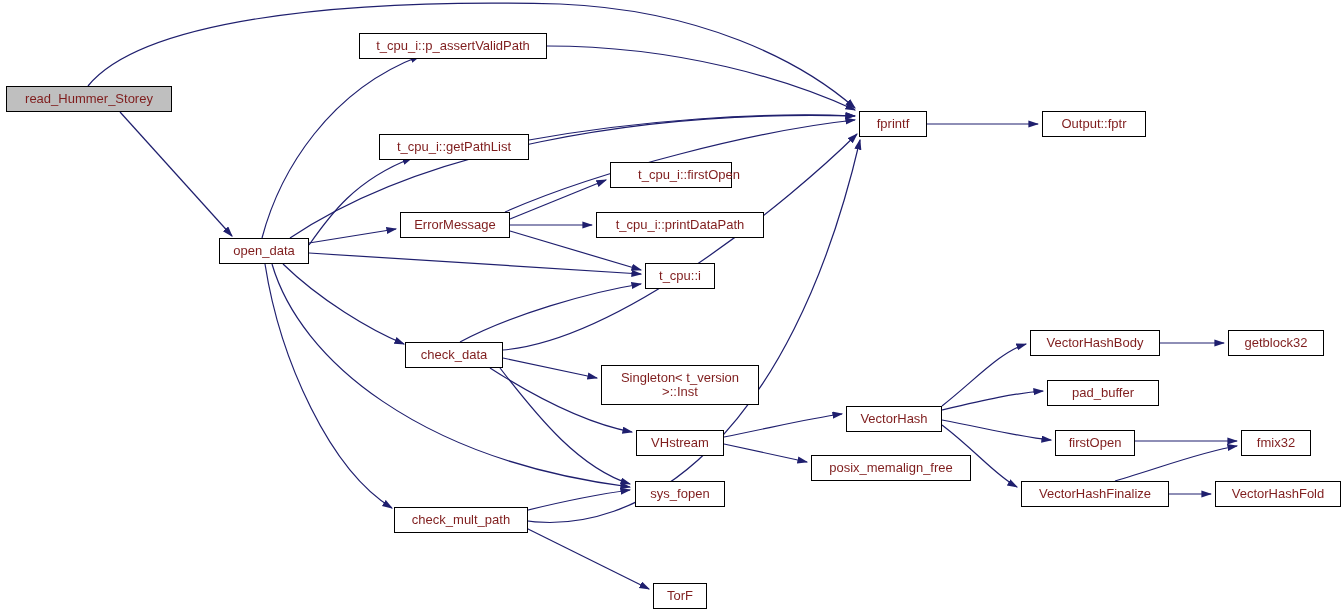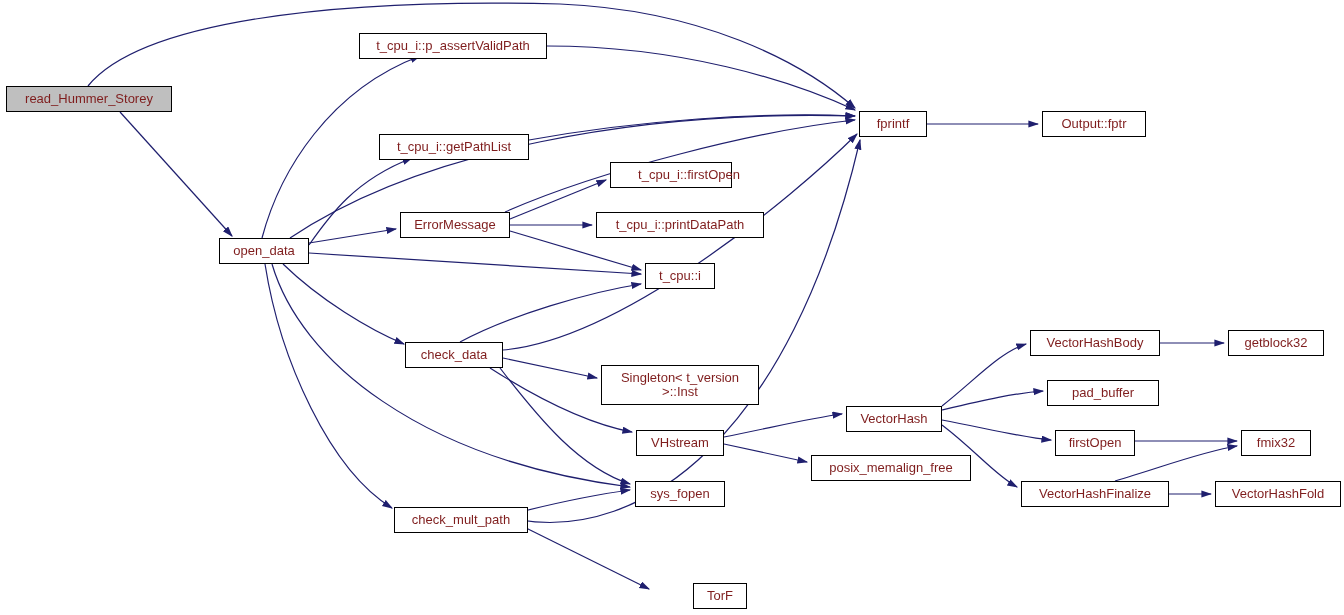--- a/index.html
+++ b/index.html
@@ -102,21 +102,21 @@
       <div class="node" style="left: 596px; top: 212px; width: 168px; height: 26px;">t_cpu_i::printDataPath</div>
       <div class="node" style="left: 645px; top: 263px; width: 70px; height: 26px;">t_cpu::i</div>
       <div class="node" style="left: 859px; top: 111px; width: 68px; height: 26px;">fprintf</div>
       <div class="node" style="left: 1042px; top: 111px; width: 104px; height: 26px;">Output::fptr</div>
       <div class="node" style="left: 405px; top: 342px; width: 98px; height: 26px;">check_data</div>
       <div class="node" style="left: 601px; top: 365px; width: 158px; height: 40px;">Singleton&lt; t_version
 &gt;::Inst</div>
       <div class="node" style="left: 636px; top: 430px; width: 88px; height: 26px;">VHstream</div>
       <div class="node" style="left: 635px; top: 481px; width: 90px; height: 26px;">sys_fopen</div>
       <div class="node" style="left: 386px; top: 507px; width: 134px; height: 26px; margin-left: 8px;">check_mult_path</div>
-      <div class="node" style="left: 653px; top: 583px; width: 54px; height: 26px; margin-left: 40px;">TorF</div>
+      <div class="node" style="left: 653px; top: 583px; width: 54px; height: 26px;">TorF</div>
       <div class="node" style="left: 846px; top: 406px; width: 96px; height: 26px;">VectorHash</div>
       <div class="node" style="left: 811px; top: 455px; width: 160px; height: 26px;">posix_memalign_free</div>
       <div class="node" style="left: 1030px; top: 330px; width: 130px; height: 26px;">VectorHashBody</div>
       <div class="node" style="left: 1228px; top: 330px; width: 96px; height: 26px;">getblock32</div>
       <div class="node" style="left: 1047px; top: 380px; width: 112px; height: 26px;">pad_buffer</div>
       <div class="node" style="left: 1055px; top: 430px; width: 80px; height: 26px;">firstOpen</div>
       <div class="node" style="left: 1241px; top: 430px; width: 70px; height: 26px;">fmix32</div>
       <div class="node" style="left: 1021px; top: 481px; width: 148px; height: 26px;">VectorHashFinalize</div>
       <div class="node" style="left: 1215px; top: 481px; width: 126px; height: 26px;">VectorHashFold</div>
     </div>

